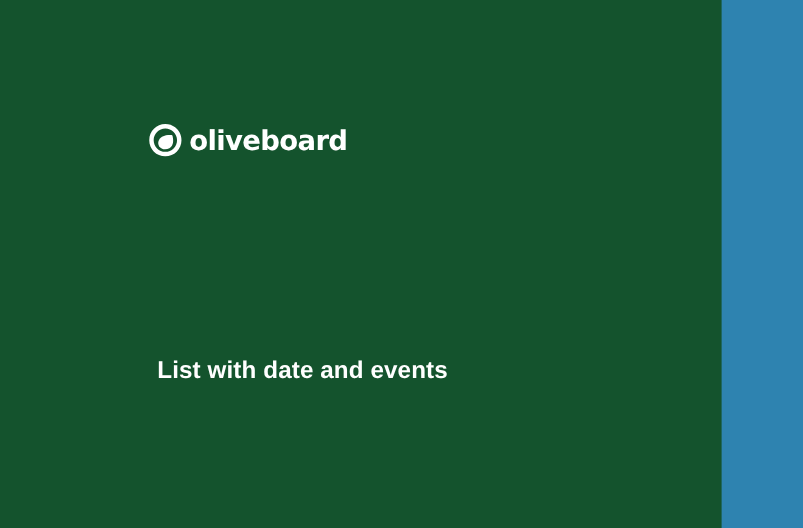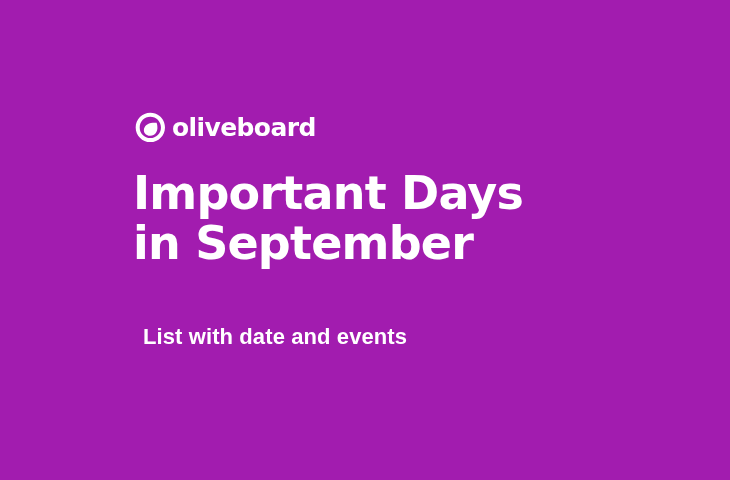--- a/index.html
+++ b/index.html
@@ -11,23 +11,23 @@
     width: 730px;
     height: 480px;
     overflow: hidden;
     font-family: "Liberation Sans", sans-serif;
     background: #2e83b0;
   }
 
   
   .poster {
     position: relative;
-    width: 730px;
+    width: 656px;
     height: 480px;
-    background-color: #a21caf;
+    background-color: #14532d;
     box-sizing: border-box;
     overflow: hidden;
   }
 
   
   .brand {
     position: absolute;
     left: 135px;
     top: 110px;
     display: flex;
@@ -109,20 +109,16 @@
                  M31.6 9.9 C43.7 9.9 53.6 19.7 53.6 31.8 C53.6 43.9 43.7 53.8 31.6 53.8
                  C19.5 53.8 9.7 43.9 9.7 31.8 C9.7 19.7 19.5 9.9 31.6 9.9 Z"></path>
 
         <path fill="#ffffff" d="M44.6 22.4 C44.6 22.4 33.4 20.6 25.3 25.6 C18.4 29.9 16.5 37.6 19.9 43.2
                  C23.6 49.2 32.4 50.8 39.2 46.9 C48.3 41.6 46.8 28.3 44.6 22.4 Z"></path>
       </svg>
     </span>
     <span class="brand-word">oliveboard</span>
   </div>
 
-  <h1 class="headline">
-    <span class="headline-line">Important Days</span>
-    <span class="headline-line">in September</span>
-  </h1>
 
   <p class="subtitle">List with date and events</p>
 
 </div>
 
 </body></html>

